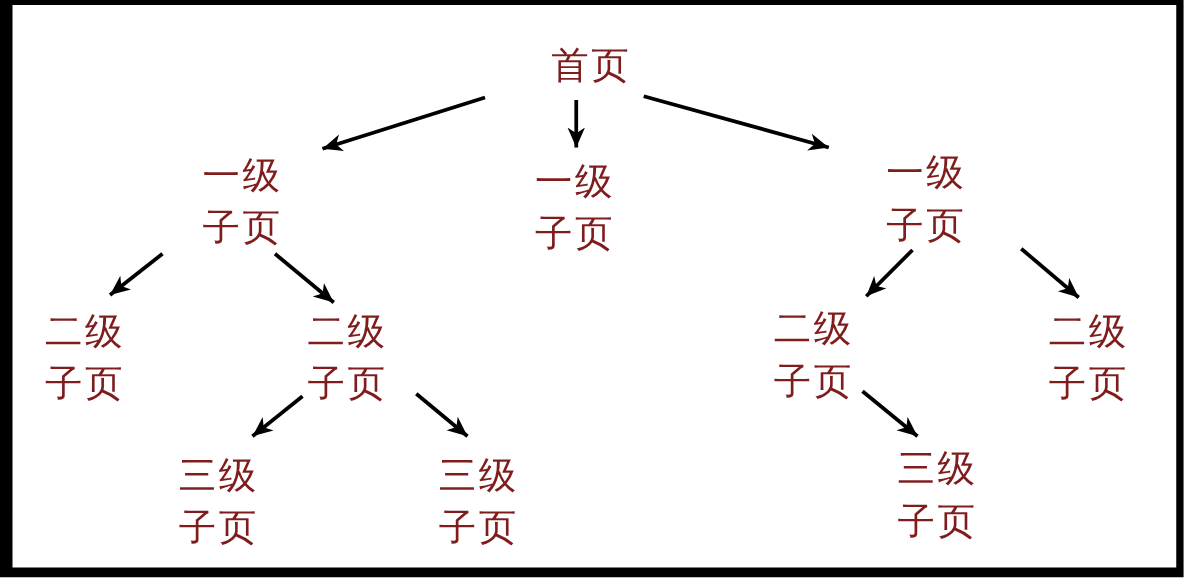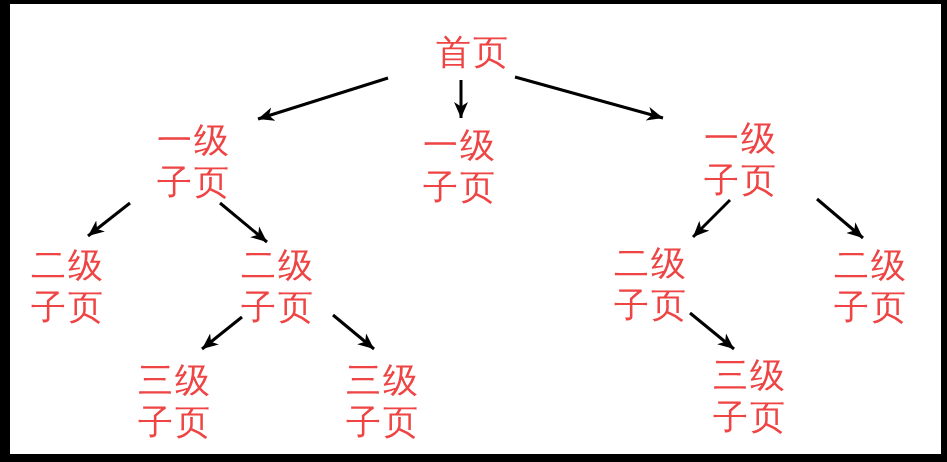--- a/index.html
+++ b/index.html
@@ -20,24 +20,24 @@
     position: absolute;
     left: 0; top: 0;
     width: 931px; height: 450px;
   }
   svg.arrows line { stroke: #000000; stroke-width: 3; }
   .node {
     position: absolute;
     width: 120px;
     text-align: center;
     font-family: "Liberation Serif", "DejaVu Serif", serif;
-    font-size: 35px;
+    font-size: 30px;
     line-height: 42px;
     letter-spacing: 2px;
-    color: #ef4444;
+    color: #7f1d1d;
     white-space: nowrap;
   }
   .node span { display: block; }
 </style>
 </head>
 <body>
 
 <div class="frame">
   <div class="canvas">
 

